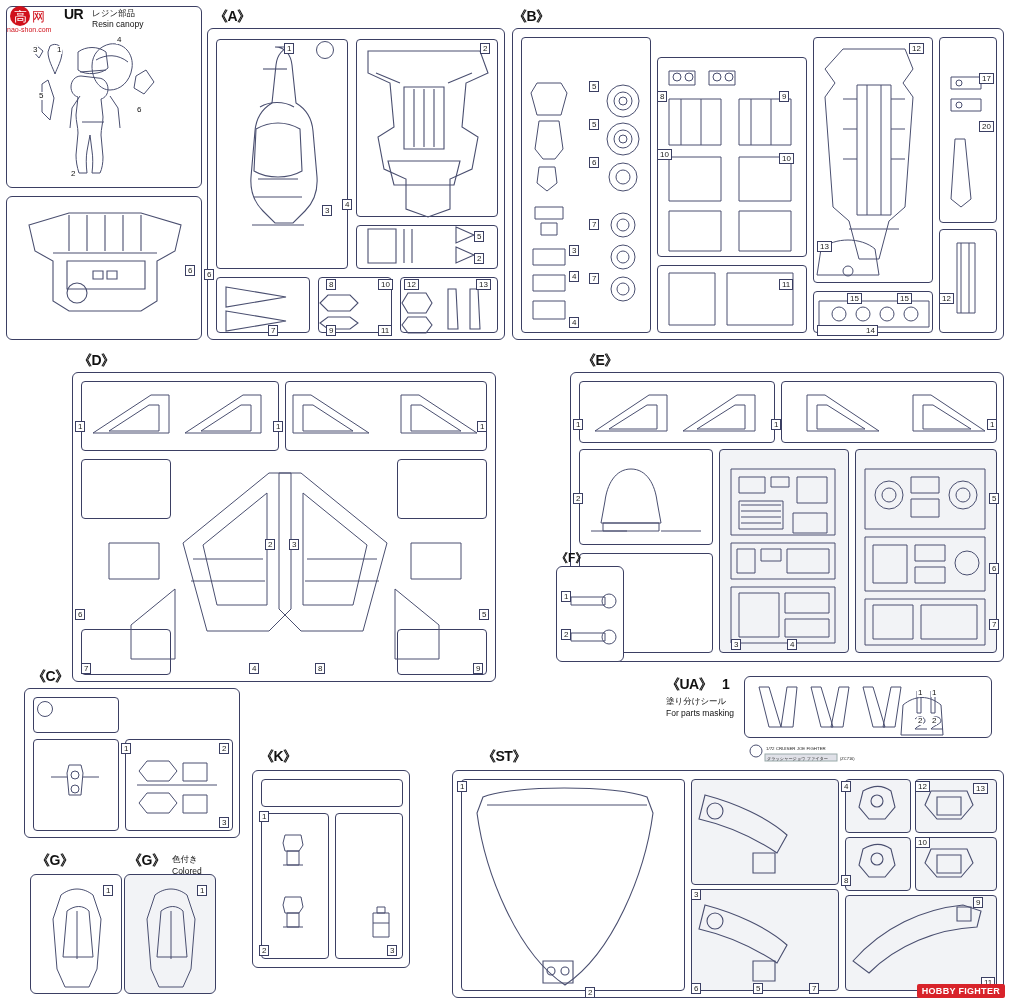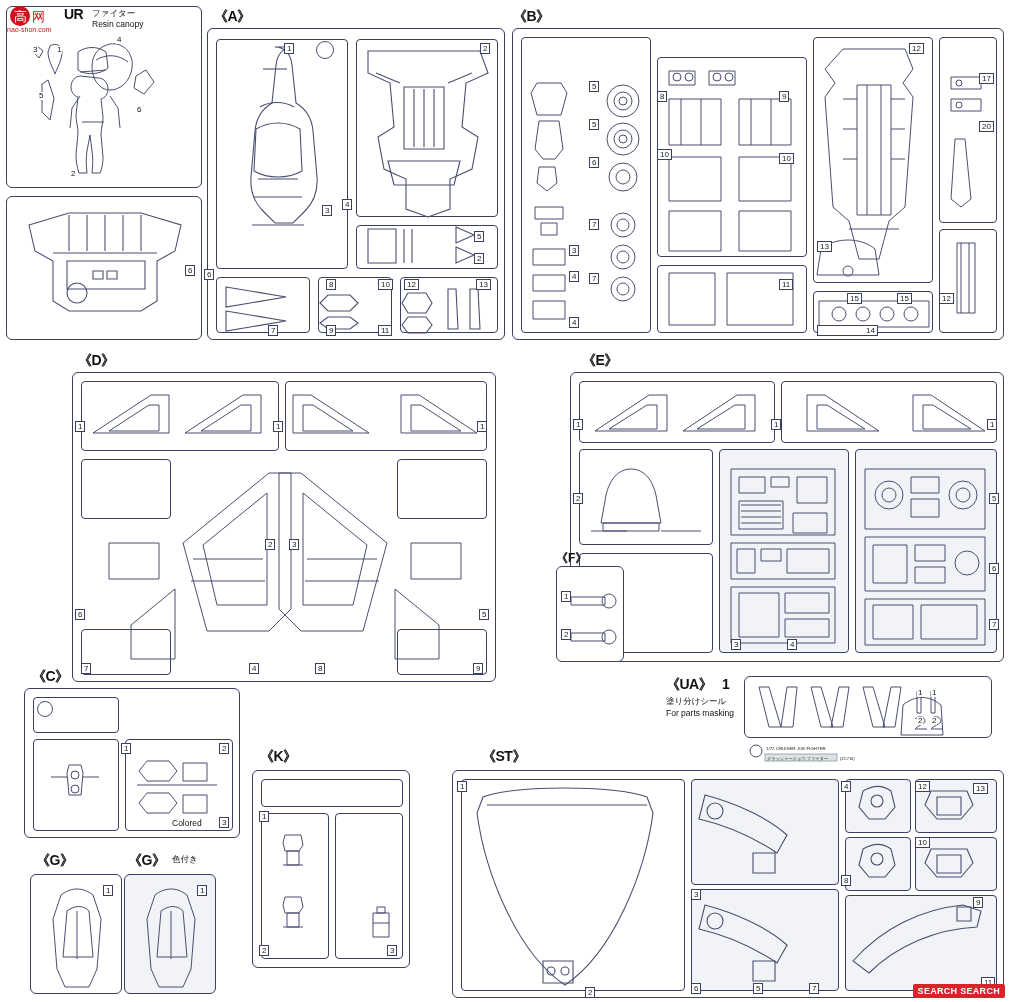--- a/index.html
+++ b/index.html
@@ -26,21 +26,21 @@
 <div class="abs" id="logo-top" style="left:6px;top:5px;width:64px;height:30px;">
   <svg width="64" height="30" viewBox="0 0 64 30">
     <circle cx="14" cy="11" r="10" fill="#d0111b"></circle>
     <text x="8" y="16" font-size="13" font-family="Liberation Sans, sans-serif" fill="#fff">高</text>
     <text x="26" y="16" font-size="13" font-family="Liberation Sans, sans-serif" fill="#d0111b">网</text>
     <text x="1" y="27" font-size="7" font-family="Liberation Sans, sans-serif" fill="#d0111b">nao-shon.com</text>
   </svg>
 </div>
 
 <div class="hdr" style="left:64px;top:6px;">UR</div>
-<div class="jp" style="left:92px;top:8px;">ファイター</div>
+<div class="jp" style="left:92px;top:8px;">レジン部品</div>
 <div class="jp" style="left:92px;top:19px;">Resin canopy</div>
 
 <div class="abs" style="left:18px;top:38px;width:170px;height:140px;">
   <svg width="170" height="140" viewBox="0 0 170 140">
     <g fill="none" stroke="#4a4f70" stroke-width="1">
 
       <path d="M14 12 l5 -4 l6 5 l-4 7 z"></path>
       <path d="M32 8 c6 -4 12 0 12 6 c0 8 -5 16 -7 22 c-2 -6 -7 -14 -7 -22 z"></path>
 
       <path d="M92 6 c14 -2 24 10 22 24 c-2 14 -12 22 -22 22 c-10 0 -18 -10 -18 -24 c0 -12 8 -20 18 -22 z"></path>
@@ -427,21 +427,21 @@
       <path d="M30 20 c10 -8 22 -8 32 0 l8 24 l-4 50 l-8 18 l-24 0 l-8 -18 l-4 -50 z"></path>
       <path d="M36 36 c8 -6 16 -6 22 0 l4 46 l-30 0 z"></path>
       <path d="M46 36 l0 48"></path>
     </g>
   </svg>
   <div class="boxnum" style="left:72px;top:10px;">1</div>
 </div>
 
 <div class="hdr" style="left:128px;top:852px;">《G》</div>
 <div class="jp" style="left:172px;top:854px;">色付き</div>
-<div class="jp" style="left:172px;top:818px;">Colored</div>
+<div class="jp" style="left:172px;top:866px;">Colored</div>
 <div class="abs sprue lgray" style="left:124px;top:874px;width:92px;height:120px;">
   <svg class="abs" style="left:0;top:0;" width="92" height="120" viewBox="0 0 92 120">
     <g fill="none" stroke="#4a4f70" stroke-width="1">
       <path d="M30 20 c10 -8 22 -8 32 0 l8 24 l-4 50 l-8 18 l-24 0 l-8 -18 l-4 -50 z"></path>
       <path d="M36 36 c8 -6 16 -6 22 0 l4 46 l-30 0 z"></path>
       <path d="M46 36 l0 48"></path>
     </g>
   </svg>
   <div class="boxnum" style="left:72px;top:10px;">1</div>
 </div>
@@ -530,13 +530,13 @@
   <div class="boxnum" style="left:238px;top:212px;">6</div>
   <div class="boxnum" style="left:356px;top:212px;">7</div>
   <div class="boxnum" style="left:388px;top:104px;">8</div>
   <div class="boxnum" style="left:520px;top:126px;">9</div>
   <div class="boxnum" style="left:462px;top:66px;">10</div>
   <div class="boxnum" style="left:528px;top:206px;">11</div>
   <div class="boxnum" style="left:462px;top:10px;">12</div>
   <div class="boxnum" style="left:520px;top:12px;">13</div>
 </div>
 
-<div id="hobby">SEARCH SEARCH</div>
+<div id="hobby">HOBBY FIGHTER</div>
 
 </body></html>

